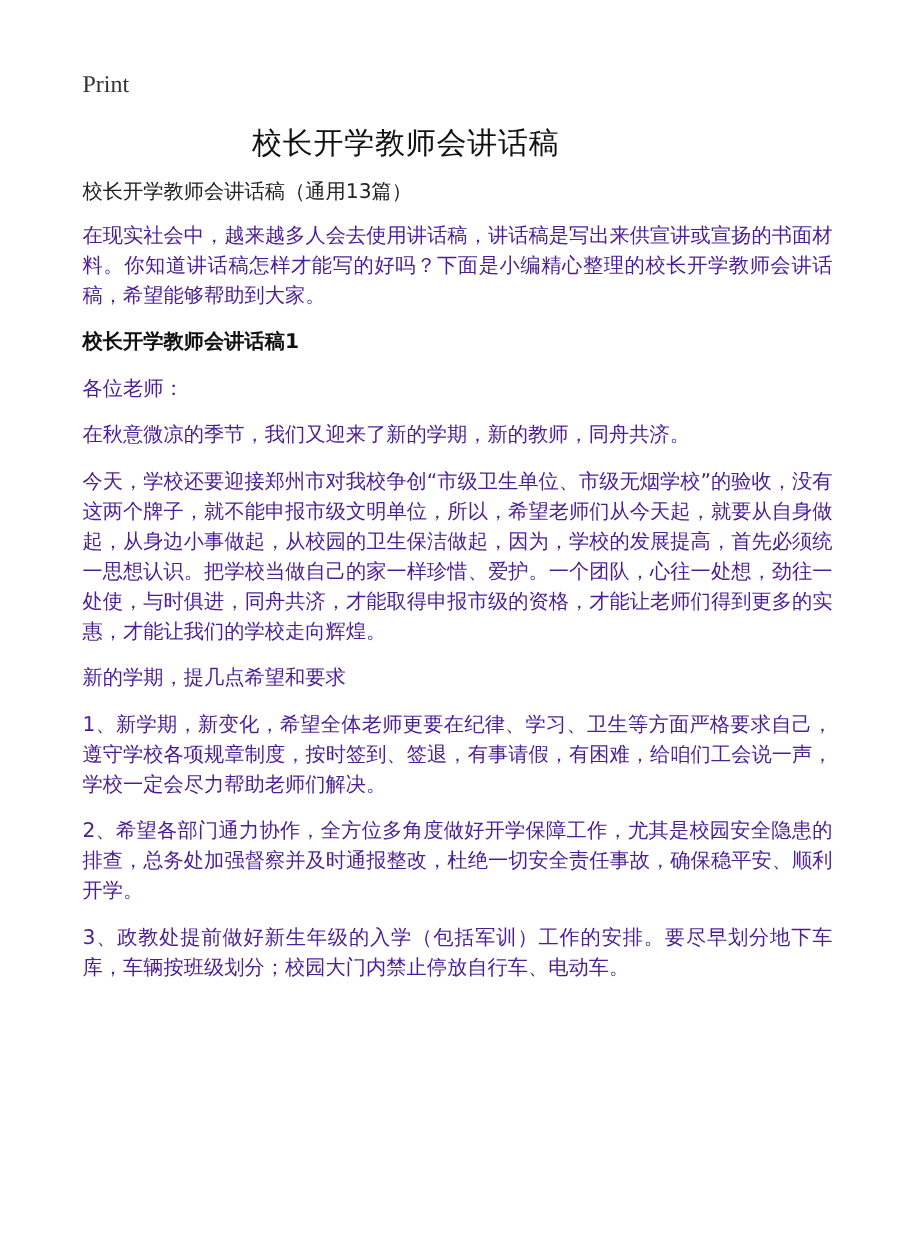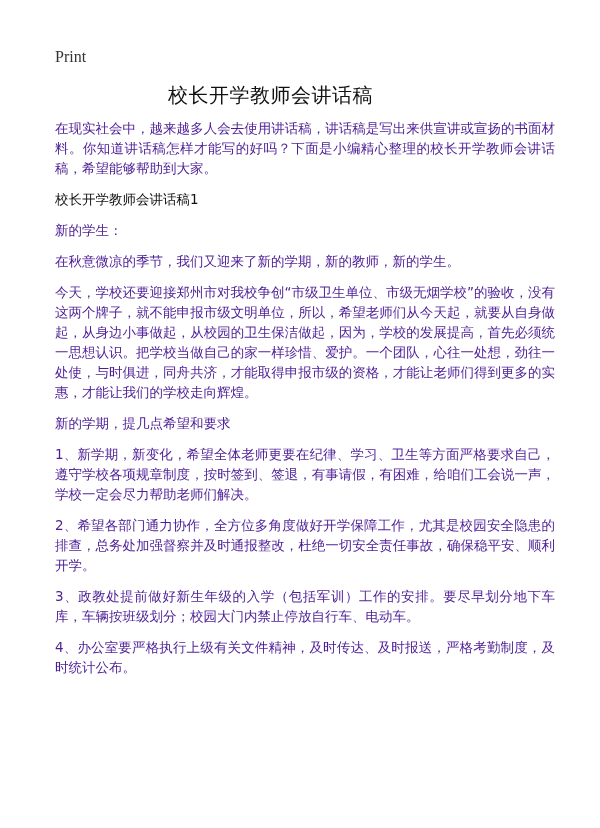--- a/index.html
+++ b/index.html
@@ -5,33 +5,33 @@
   html, body { margin: 0; padding: 0; background: #ffffff; }
   body { width: 600px; height: 828px; overflow: hidden; position: relative;
          font-family: "DejaVu Sans", "Liberation Sans", sans-serif; color: #222; }
   .print { position: absolute; left: 55px; top: 48px; font-family: "Liberation Serif", "DejaVu Serif", serif;
            font-size: 16px; color: #333; }
   .title { position: absolute; left: 0; width: 541px; top: 82px; text-align: center;
            font-size: 20px; color: #111; letter-spacing: 0.5px; }
   .content { position: absolute; left: 55px; top: 118px; width: 500px; }
   .subtitle { font-size: 13.5px; line-height: 20px; margin: 0 0 9px 0; color: #222; }
   p { font-size: 13.5px; line-height: 20px; margin: 0 0 11px 0; color: #4c1d95; text-align: justify; }
-  .section-heading { font-weight: normal; font-size: 13.5px; line-height: 20px; margin: 0 0 11px 0; color: #111; }
+  .section-heading { font-weight: bold; font-size: 13.5px; line-height: 20px; margin: 0 0 11px 0; color: #111; }
 </style>
 </head>
 <body>
 
 <div class="print">Print</div>
 
 <h1 class="title" style="font-weight:normal;margin:0;">校长开学教师会讲话稿</h1>
 
 <div class="content">
+  <div class="subtitle">校长开学教师会讲话稿（通用13篇）</div>
   <p>在现实社会中，越来越多人会去使用讲话稿，讲话稿是写出来供宣讲或宣扬的书面材料。你知道讲话稿怎样才能写的好吗？下面是小编精心整理的校长开学教师会讲话稿，希望能够帮助到大家。</p>
   <div class="section-heading">校长开学教师会讲话稿1</div>
-  <p>新的学生：</p>
-  <p>在秋意微凉的季节，我们又迎来了新的学期，新的教师，新的学生。</p>
+  <p>各位老师：</p>
+  <p>在秋意微凉的季节，我们又迎来了新的学期，新的教师，同舟共济。</p>
   <p>今天，学校还要迎接郑州市对我校争创“市级卫生单位、市级无烟学校”的验收，没有这两个牌子，就不能申报市级文明单位，所以，希望老师们从今天起，就要从自身做起，从身边小事做起，从校园的卫生保洁做起，因为，学校的发展提高，首先必须统一思想认识。把学校当做自己的家一样珍惜、爱护。一个团队，心往一处想，劲往一处使，与时俱进，同舟共济，才能取得申报市级的资格，才能让老师们得到更多的实惠，才能让我们的学校走向辉煌。</p>
   <p>新的学期，提几点希望和要求</p>
   <p>1、新学期，新变化，希望全体老师更要在纪律、学习、卫生等方面严格要求自己，遵守学校各项规章制度，按时签到、签退，有事请假，有困难，给咱们工会说一声，学校一定会尽力帮助老师们解决。</p>
   <p>2、希望各部门通力协作，全方位多角度做好开学保障工作，尤其是校园安全隐患的排查，总务处加强督察并及时通报整改，杜绝一切安全责任事故，确保稳平安、顺利开学。</p>
   <p>3、政教处提前做好新生年级的入学（包括军训）工作的安排。要尽早划分地下车库，车辆按班级划分；校园大门内禁止停放自行车、电动车。</p>
-  <p>4、办公室要严格执行上级有关文件精神，及时传达、及时报送，严格考勤制度，及时统计公布。</p>
 </div>
 
 </body></html>

